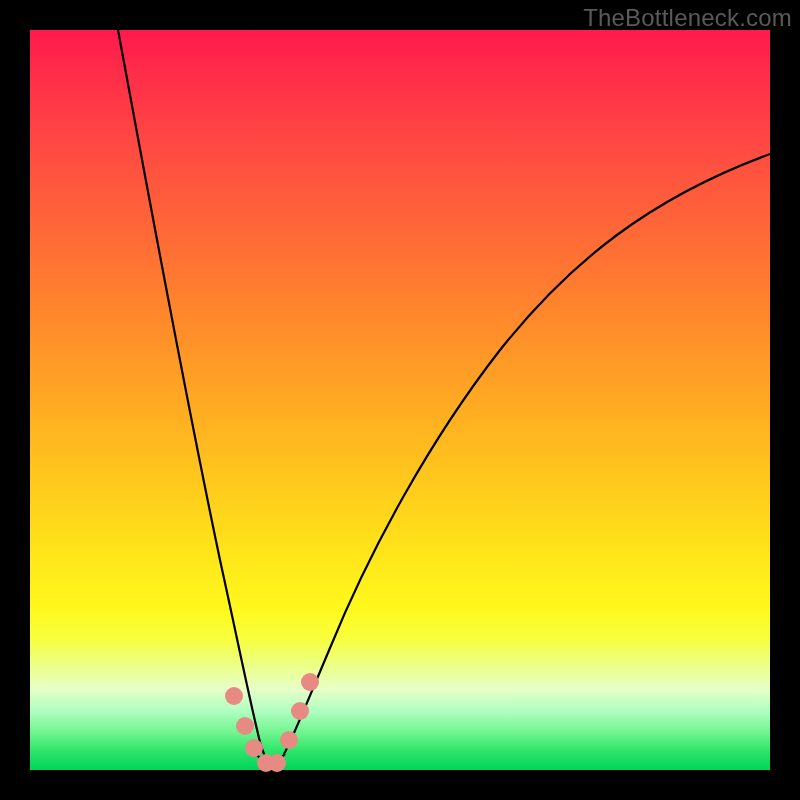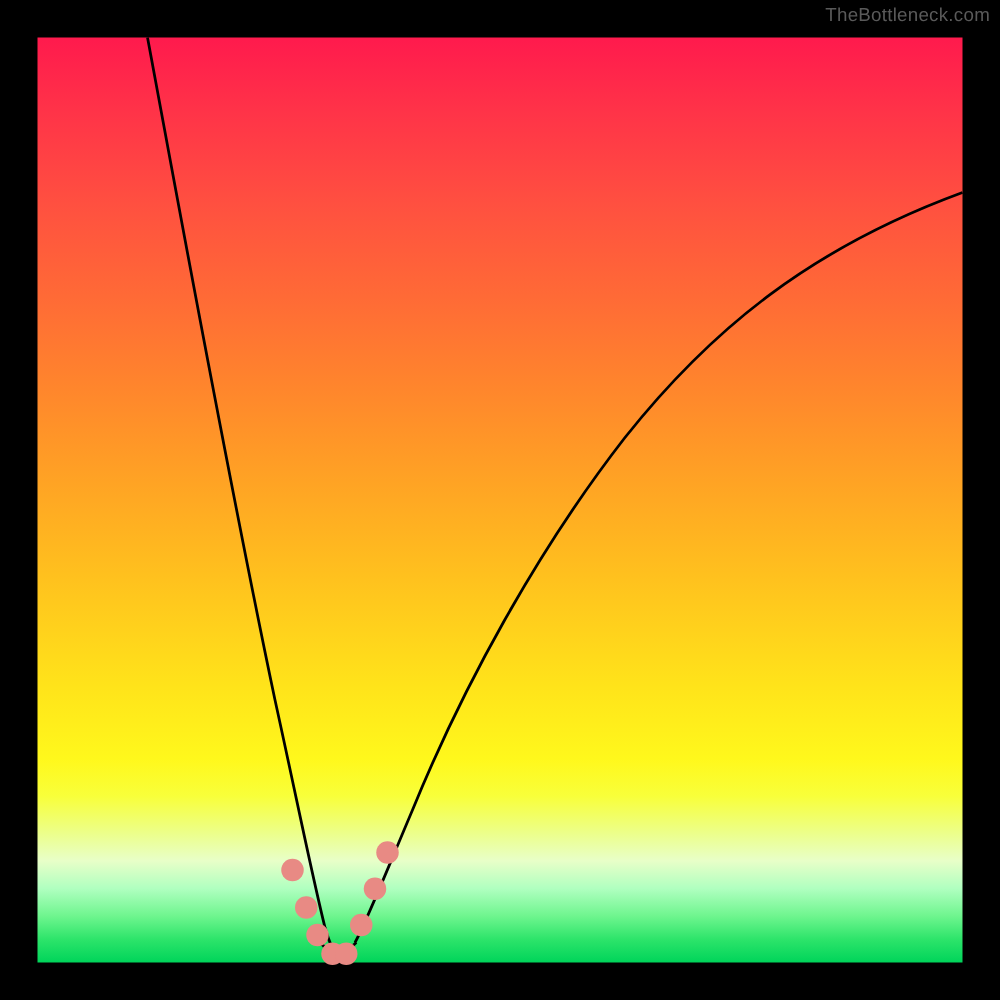--- a/index.html
+++ b/index.html
@@ -51,21 +51,21 @@
     left: 0;
     width: 740px;
     height: 740px;
     overflow: visible;
   }
   .watermark {
     position: absolute;
     top: 4px;
     right: 8px;
     color: #5a5a5a;
-    font-size: 15px;
+    font-size: 24px;
     letter-spacing: 0.2px;
     font-weight: 400;
   }
 </style>
 </head>
 <body>
 
 <div class="frame">
   <div class="watermark">TheBottleneck.com</div>
 

